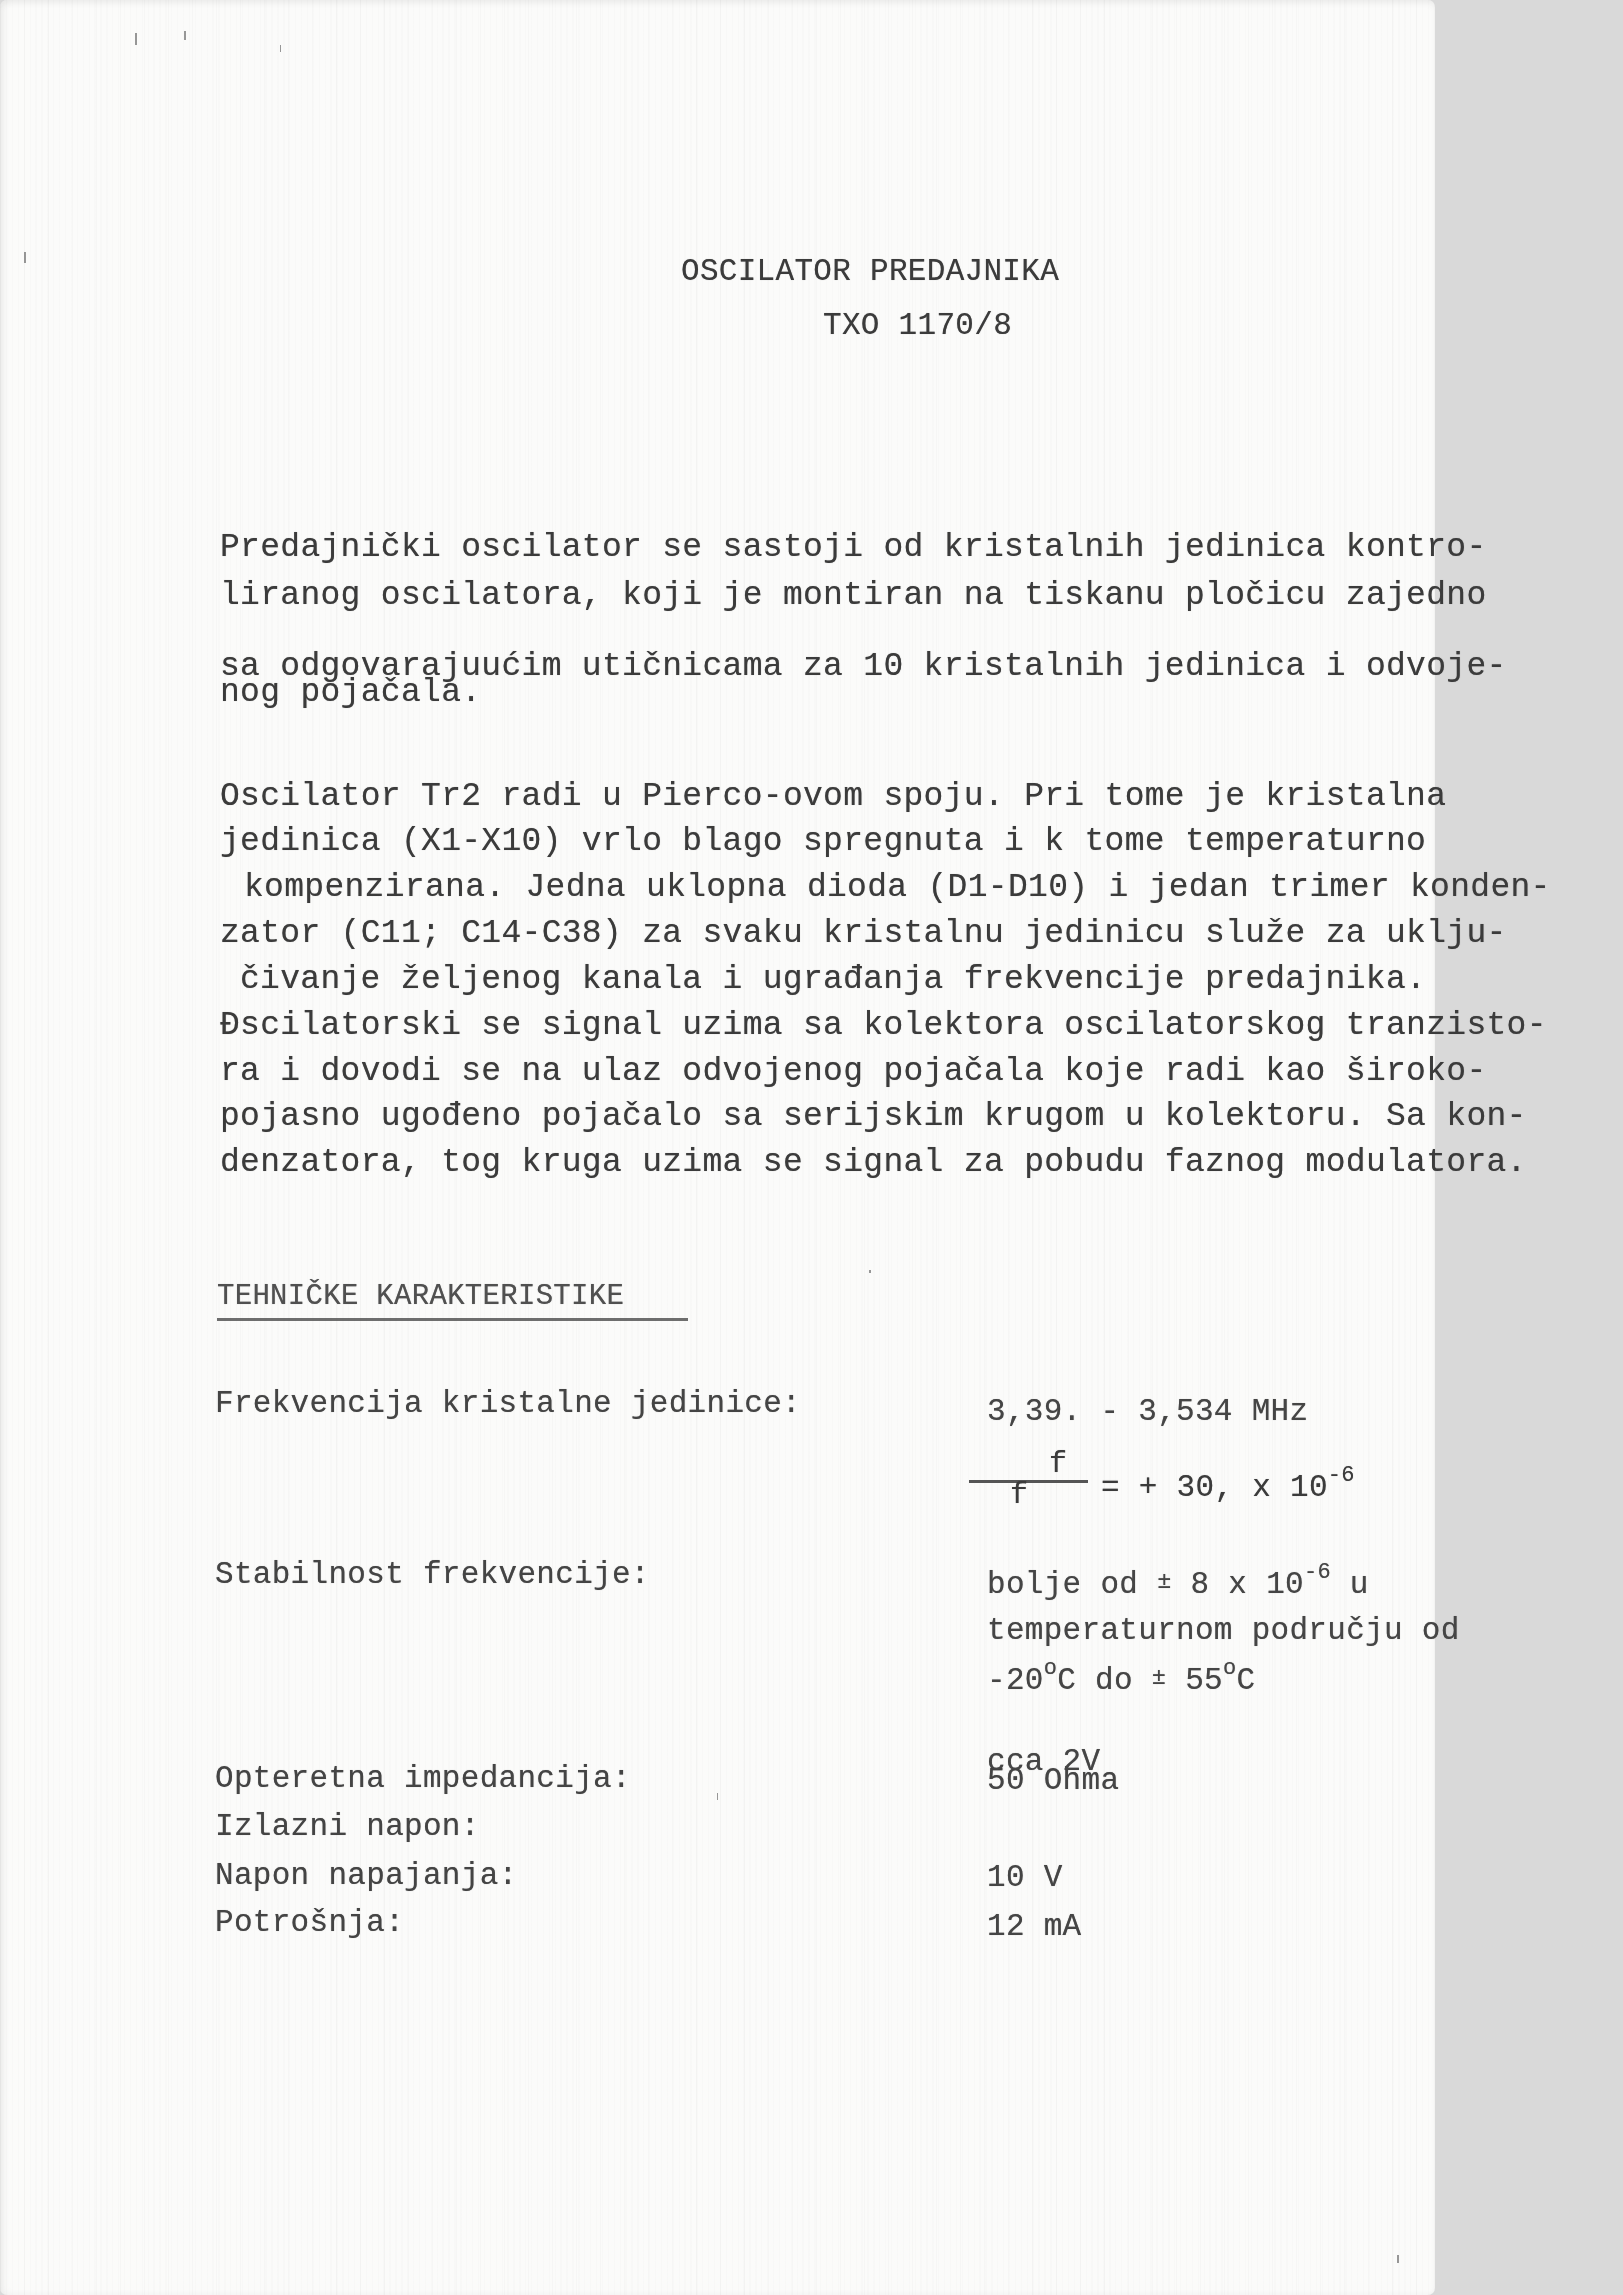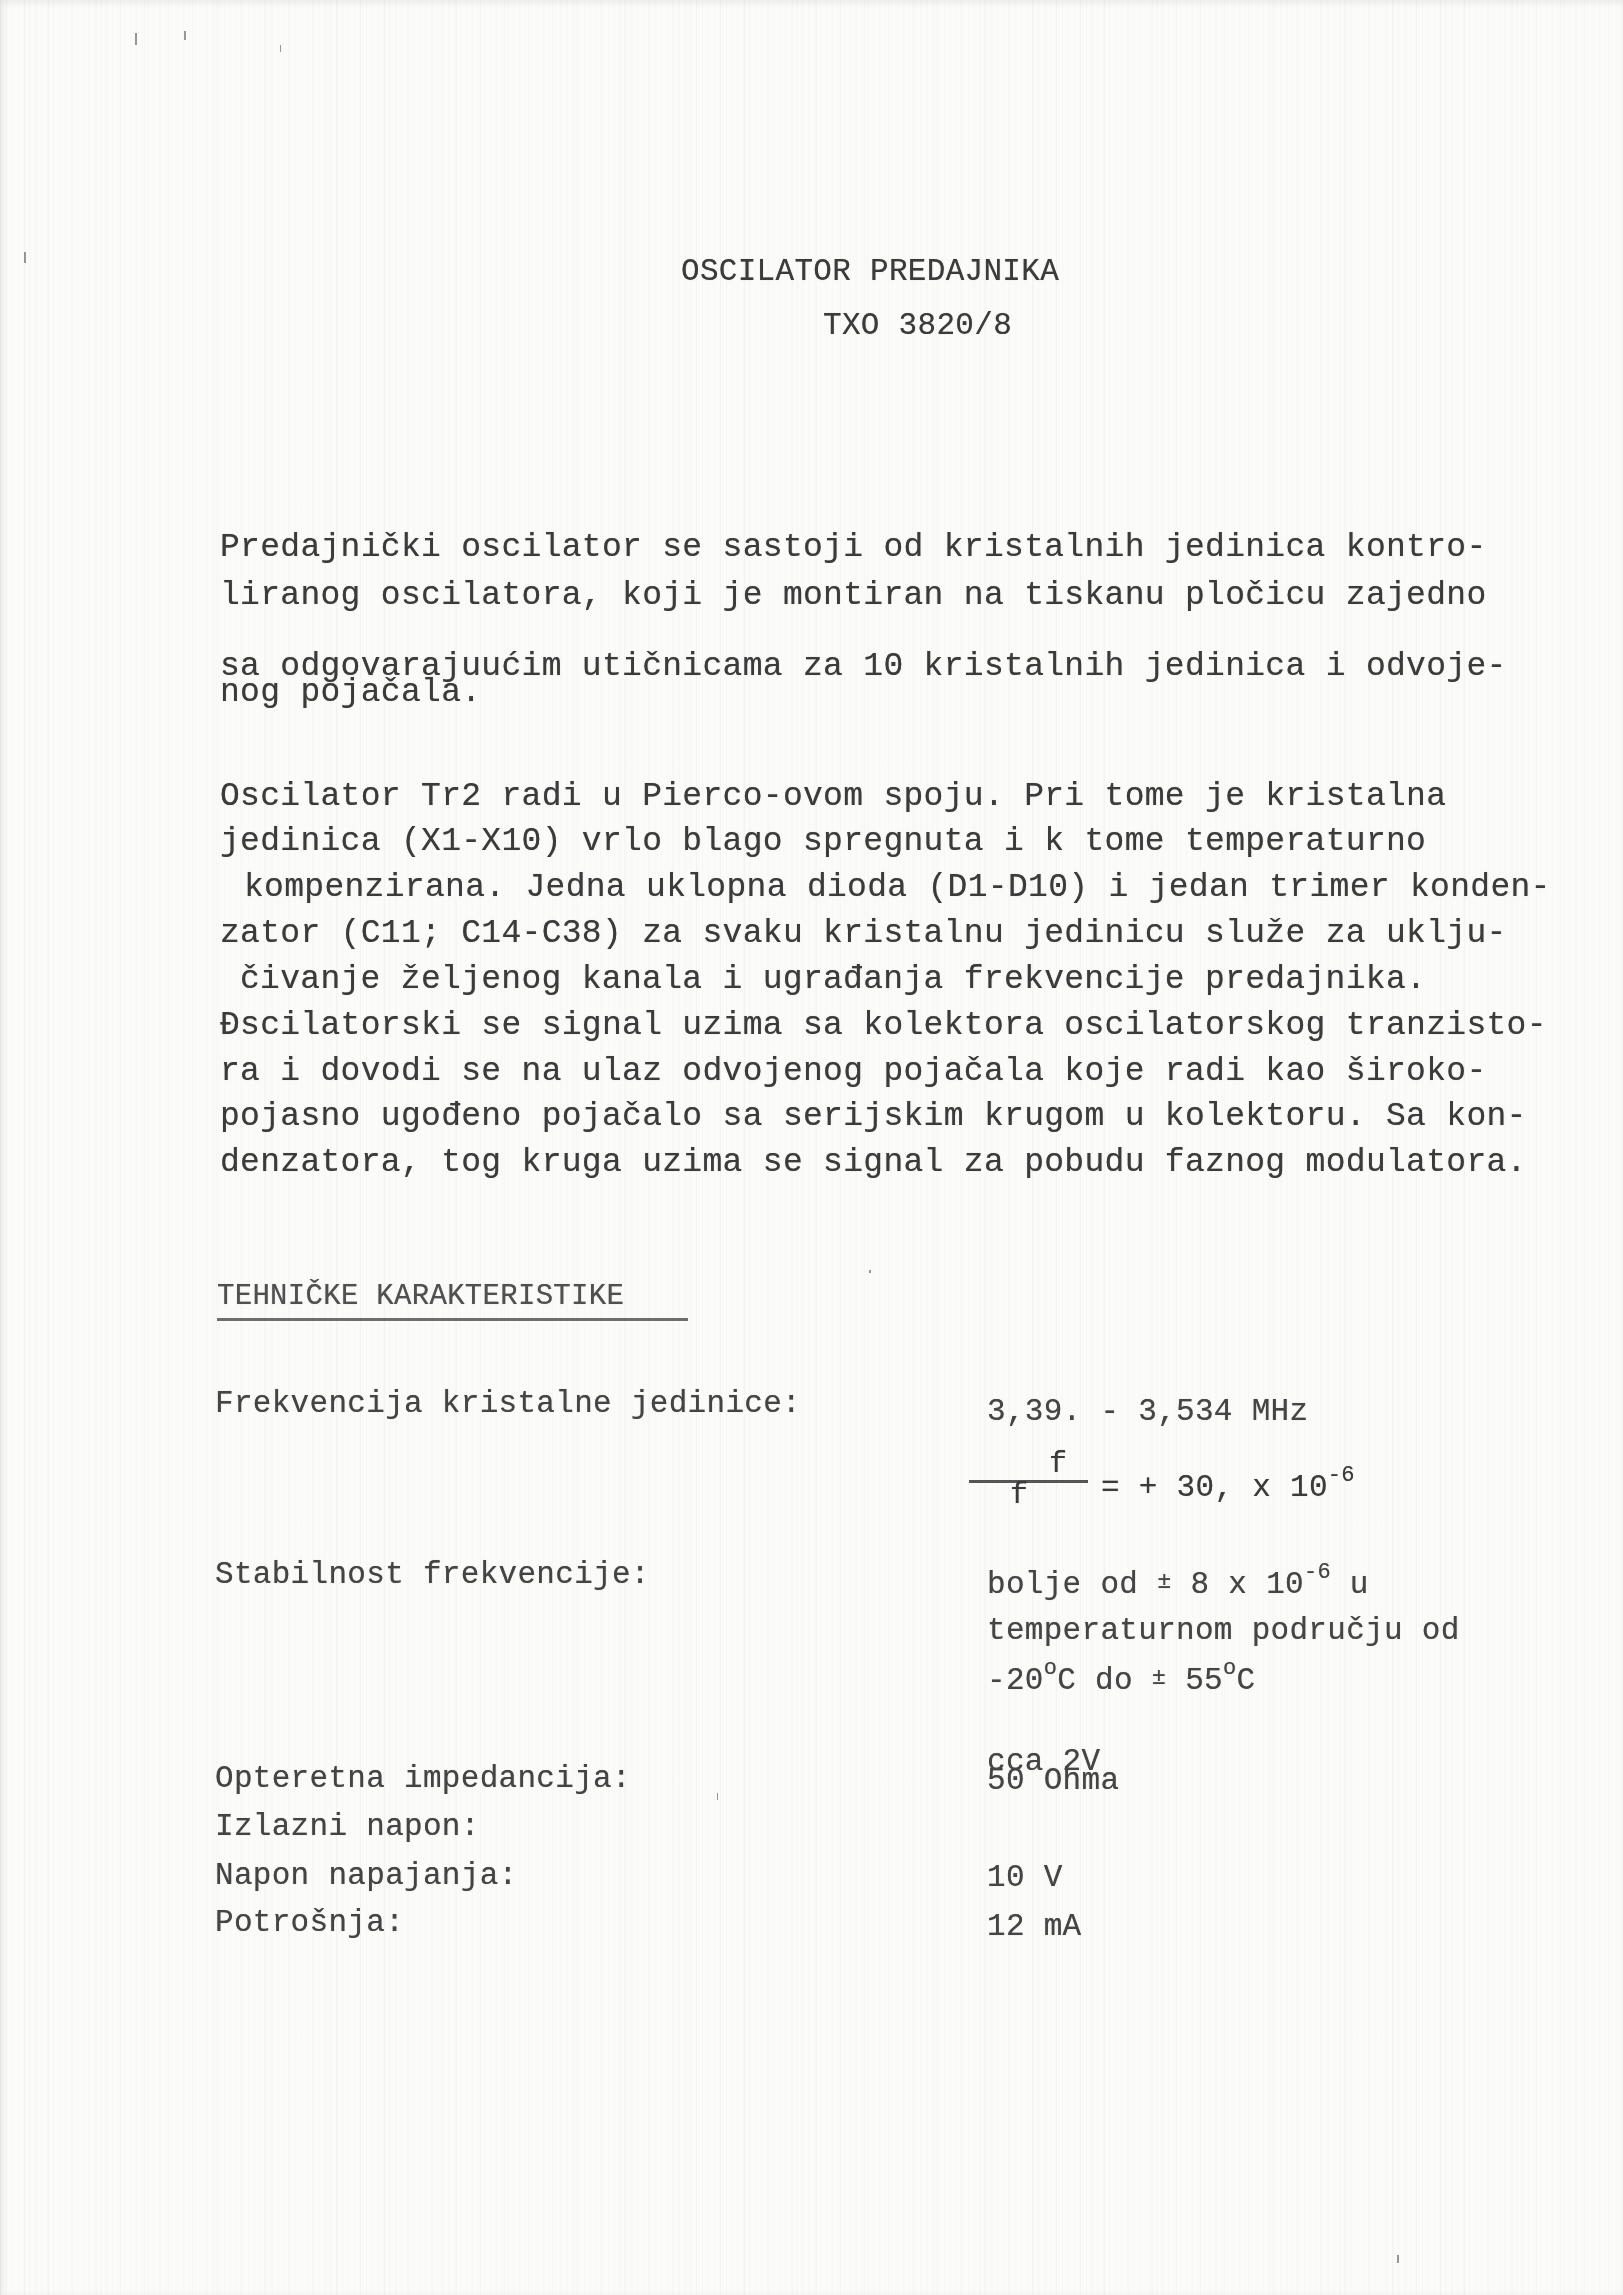--- a/index.html
+++ b/index.html
@@ -7,29 +7,30 @@
       padding: 0;
       background: #d9d9d9;
     }
     body {
       width: 1623px;
       height: 2295px;
       overflow: hidden;
     }
     .page {
       position: relative;
-      width: 1623px;
+      width: 1435px;
       height: 2295px;
       background: #fbfbfa;
       background-image:
         repeating-linear-gradient(90deg, rgba(0,0,0,0.012) 0px, rgba(0,0,0,0.012) 1.3px, transparent 1.3px, transparent 5.9px),
         repeating-linear-gradient(90deg, rgba(0,0,0,0.018) 0px, rgba(0,0,0,0.018) 0.7px, transparent 0.7px, transparent 24px);
       box-shadow: inset 3.9px 0 7.9px rgba(0,0,0,0.05), inset 0 3.9px 6.5px rgba(0,0,0,0.04);
       font-family: "Liberation Mono", "DejaVu Sans Mono", monospace;
       color: #3a3a3a;
+      border-radius: 7px;
     }
     .tw {
       font-family: "Liberation Mono", "DejaVu Sans Mono", monospace;
       font-size: 33px;
       color: #3b3b3b;
       text-shadow: 0 0 0.7px rgba(40,40,40,0.55);
       white-space: pre;
       letter-spacing: 0.3px;
     }
     .abs { position: absolute; }
@@ -132,21 +133,21 @@
       background: #555;
       opacity: 0.6;
     }
   </style>
 </head>
 <body>
 
 <div class="page">
 
   <div class="tw abs title-line">OSCILATOR PREDAJNIKA</div>
-  <div class="tw abs subtitle-line">TXO 3820/8</div>
+  <div class="tw abs subtitle-line">TXO 1170/8</div>
 
   <div>
     <div class="tw abs para-line" style="top:529px;">Predajnički oscilator se sastoji od kristalnih jedinica kontro-</div>
     <div class="tw abs para-line" style="top:577px;">liranog oscilatora, koji je montiran na tiskanu pločicu zajedno</div>
     <div class="tw abs para-line" style="top:648px;">sa odgovarajuućim utičnicama za 10 kristalnih jedinica i odvoje-</div>
     <div class="tw abs para-line" style="top:674px;">nog pojačala.</div>
   </div>
 
   <div>
     <div class="tw abs para-line" style="top:778px;">Oscilator Tr2 radi u Pierco-ovom spoju. Pri tome je kristalna</div>

